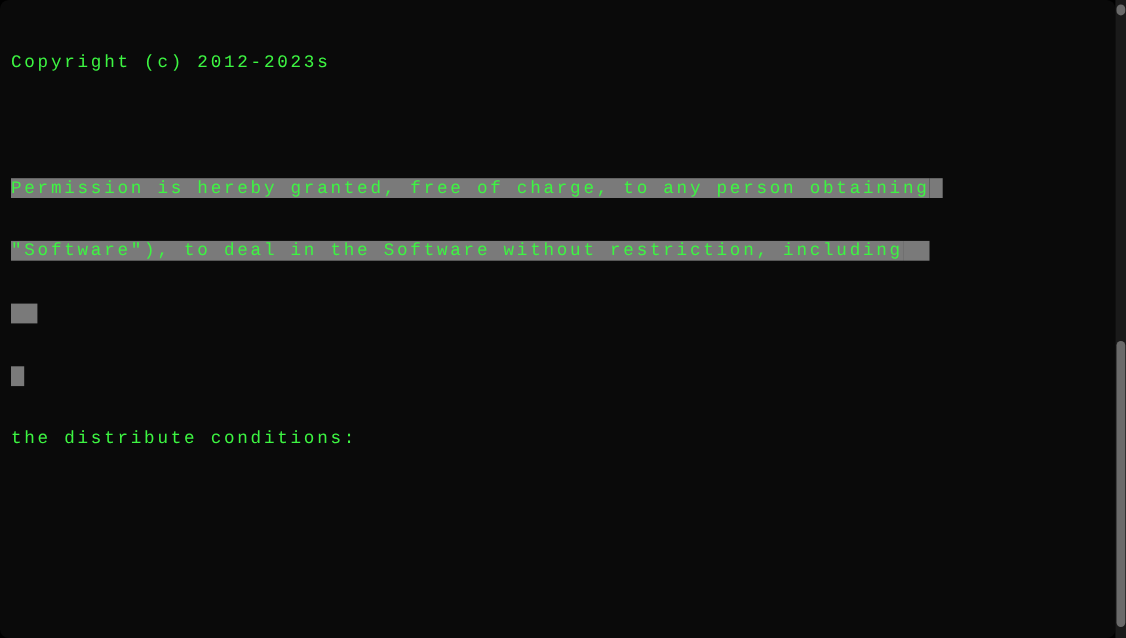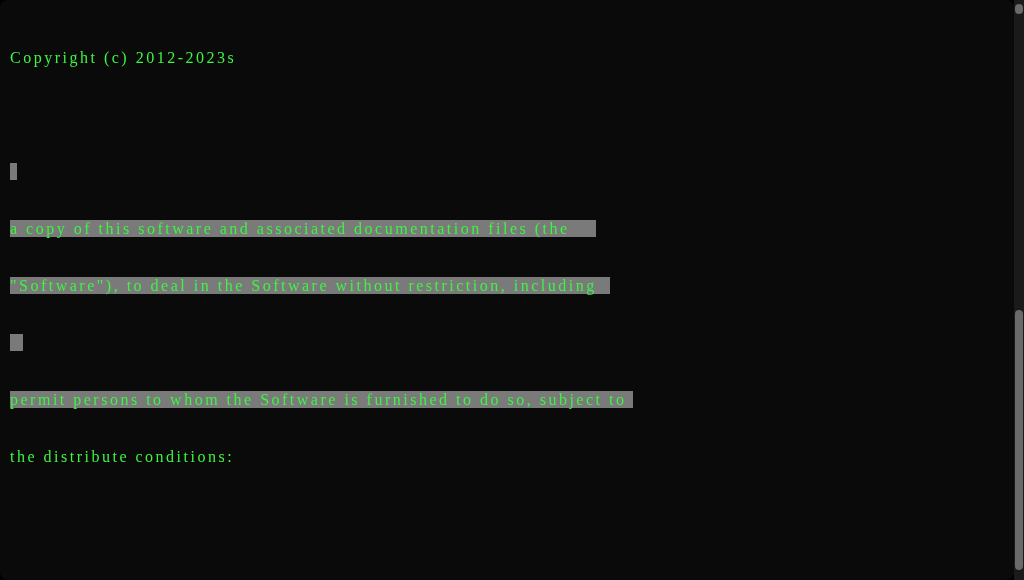--- a/index.html
+++ b/index.html
@@ -12,21 +12,21 @@
       width: 1024px;
       height: 580px;
       overflow: hidden;
       position: relative;
     }
     .terminal {
       background: #0a0a0a;
       width: 1014px;
       height: 580px;
       padding: 10px 10px 0 10px;
-      font-family: Liberation Serif, serif;
+      font-family: Liberation Mono, monospace;
       font-size: 16px;
       line-height: 19px;
       color: #3df542;
       letter-spacing: 2.5px;
       white-space: pre;
       border-radius: 8px;
     }
     .line {
       min-height: 19px;
     }
@@ -58,25 +58,24 @@
       top: 310px;
       height: 260px;
     }
   </style>
 </head>
 <body>
 
 <div class="terminal">
   <div class="line">Copyright (c) 2012-2023s</div>
   <div class="line"></div>
-  <div class="line"><span class="selected"> </span></div>
-  <div class="line"><span class="selected">a copy of this software and associated documentation files (the </span><span class="selected">   </span></div>
+  <div class="line"><span class="selected">Permission is hereby granted, free of charge, to any person obtaining</span><span class="selected"> </span></div>
   <div class="line"><span class="selected">"Software"), to deal in the Software without restriction, including</span><span class="selected">  </span></div>
   <div class="line"><span class="selected">  </span></div>
-  <div class="line"><span class="selected">permit persons to whom the Software is furnished to do so, subject to</span><span class="selected"> </span></div>
+  <div class="line"><span class="selected"> </span></div>
   <div class="line">the distribute conditions:</div>
   <div class="line"></div>
   
   
   
   
   
   
   
   

